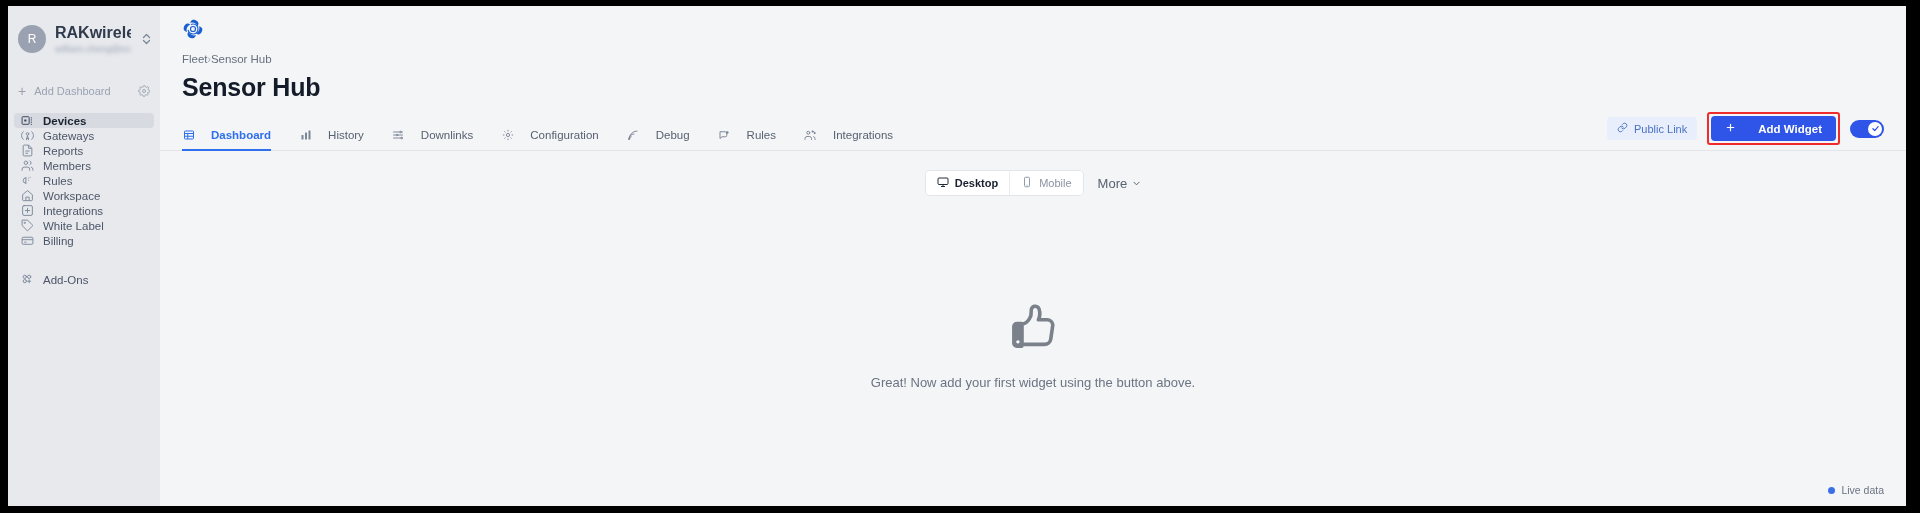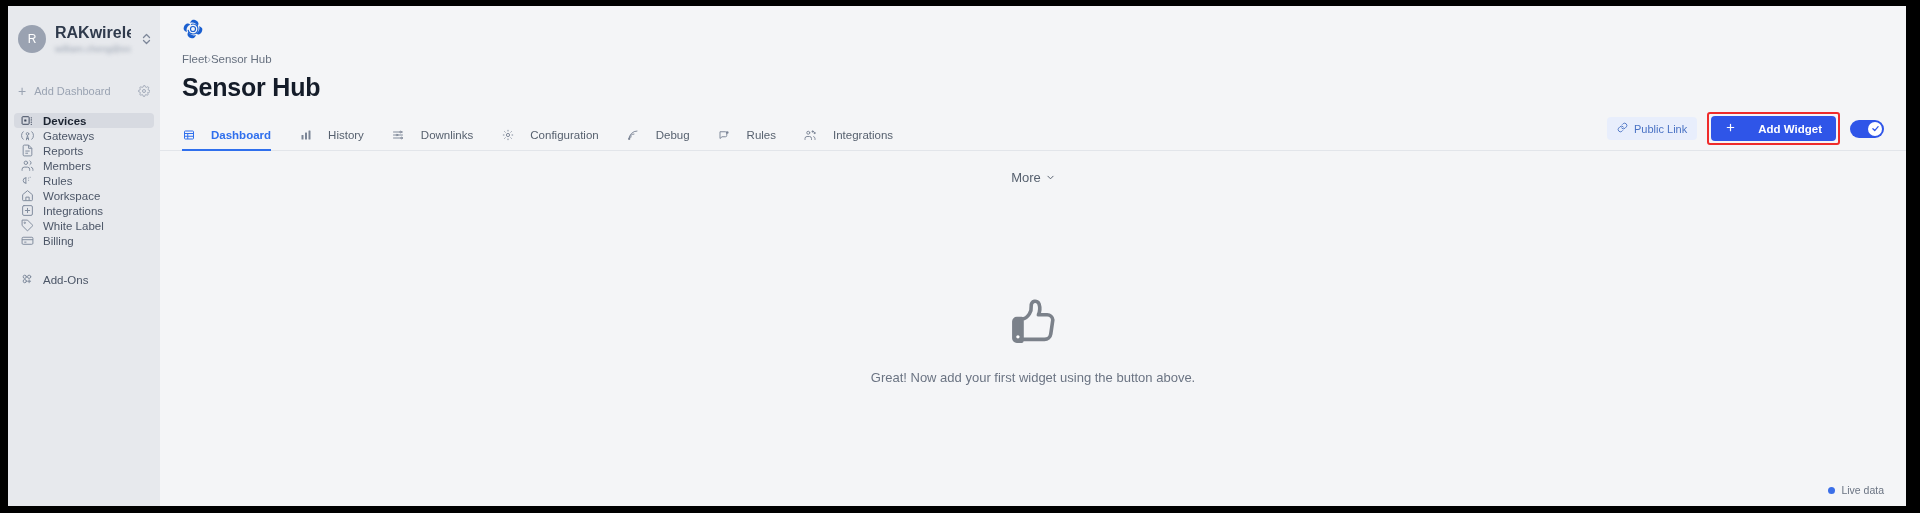--- a/index.html
+++ b/index.html
@@ -536,20 +536,36 @@
           <span class="knob">
             <svg width="9" height="9" viewBox="0 0 24 24" fill="none" stroke="currentColor" stroke-width="3.4" stroke-linecap="round" stroke-linejoin="round">
                 <path d="M5 12.5 10 17.5 19 7"></path>
               </svg>
           </span>
         </div>
       </div>
     </div>
 
     <div class="viewbar">
+      <div class="seg">
+        <div class="seg-btn active">
+          <span><svg width="12" height="12" viewBox="0 0 24 24" fill="none" stroke="currentColor" stroke-width="1.9" stroke-linejoin="round">
+                <rect x="2" y="4" width="20" height="13" rx="2"></rect>
+                <path d="M8 21h8M12 17v4"></path>
+              </svg></span>
+          <span>Desktop</span>
+        </div>
+        <div class="seg-btn">
+          <span><svg width="12" height="12" viewBox="0 0 24 24" fill="none" stroke="currentColor" stroke-width="1.9" stroke-linejoin="round">
+                <rect x="7" y="2.5" width="10" height="19" rx="2"></rect>
+                <path d="M11 18.5h2"></path>
+              </svg></span>
+          <span>Mobile</span>
+        </div>
+      </div>
       <div class="more-btn">
         <span>More</span>
         <span><svg width="9" height="9" viewBox="0 0 24 24" fill="none" stroke="currentColor" stroke-width="2.6" stroke-linecap="round" stroke-linejoin="round">
               <path d="M5 8.5 12 15.5 19 8.5"></path>
             </svg></span>
       </div>
     </div>
 
     <div class="empty">
       <span>

